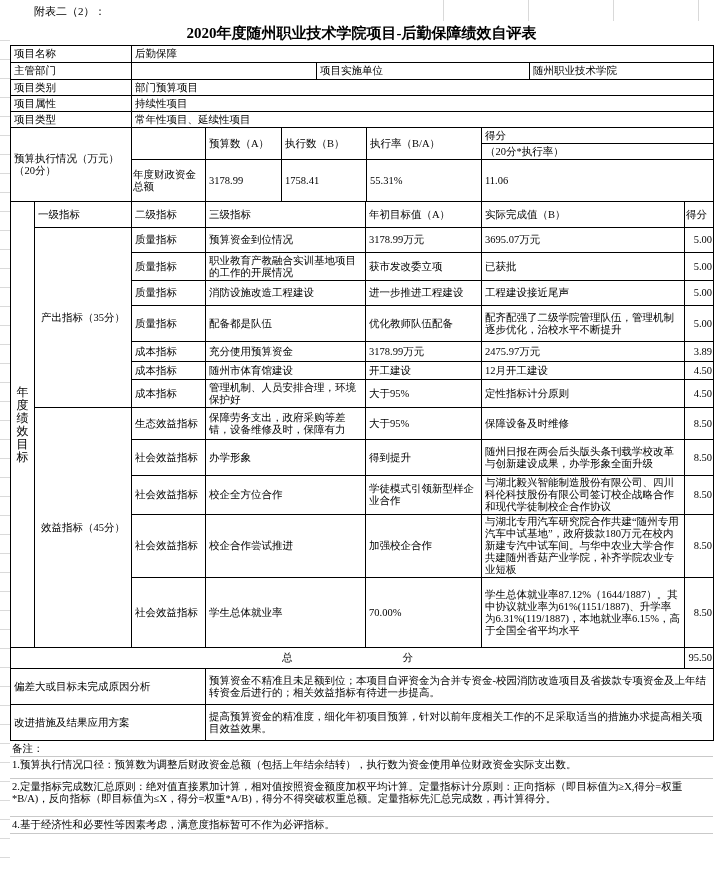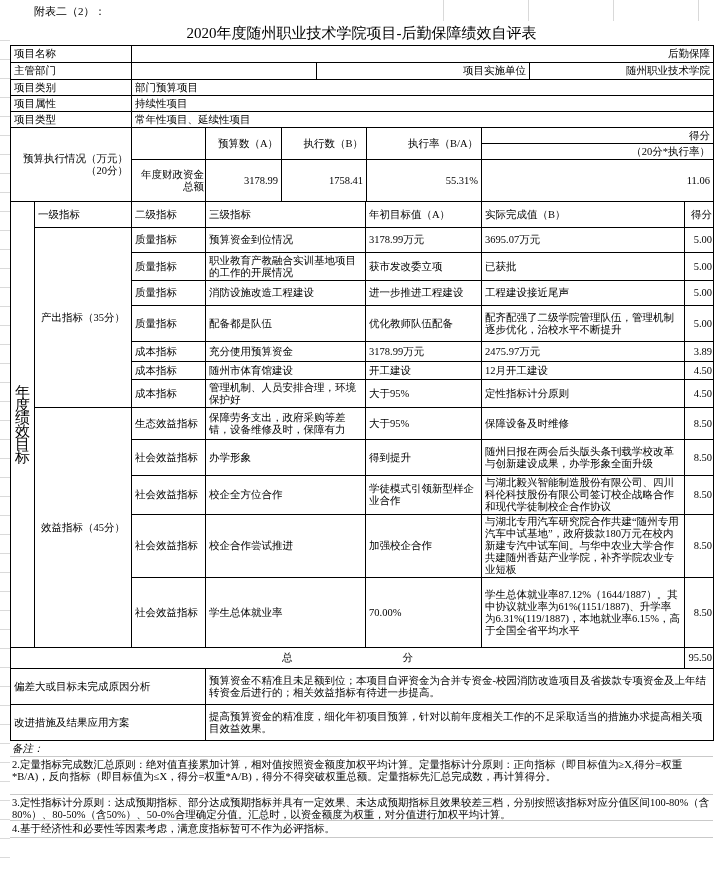--- a/index.html
+++ b/index.html
@@ -17,47 +17,47 @@
     background:repeating-linear-gradient(to bottom, transparent 0 18px, #dadada 18px 19px);
   }
   .top-gridline { position:absolute; top:0; width:1px; height:21px; background:#d9d9d9; }
 
   .annotation { position:absolute; left:3px; top:4px; font-size:11px;margin-left:31px; }
 
   .content { position:absolute; left:10px; top:22px; width:703px; }
 
   .title {
     width:703px; height:23px; line-height:22px; text-align:center;
-    font-weight:normal; font-size:15px; white-space:nowrap; overflow:hidden;
+    font-weight:bold; font-size:15px; white-space:nowrap; overflow:hidden;
   }
 
   table { border-collapse:collapse; table-layout:fixed; width:703px; }
   table + table, .tbl-follow { margin-top:-1px; }
   td {
     border:1px solid #000; font-size:10.5px; line-height:12px;
     padding:1px 3px; vertical-align:middle; overflow:hidden;
   }
-  td.center { text-align:right; }
+  td.center { text-align:left; }
   td.right  { text-align:right; padding-right:2px; }
   td.nopad  { padding:1px 1px; }
 
   .h16{height:16px} .h17{height:17px} .h18{height:18px} .h20{height:20px}
   .h21{height:21px} .h25{height:25px} .h26{height:26px} .h28{height:28px}
   .h32{height:32px} .h36{height:36px} .h42{height:42px} .h58{height:58px} .h70{height:70px}
 
   .pad50 { padding-left:50px; }
   .grp { text-align:right; padding:1px 6px; }
   .side-label { padding:0; text-align:center; }
-  .side-label div { line-height:13px; font-size:15px; }
+  .side-label div { line-height:13px; font-size:12px; }
 
   .total-flex { display:flex; justify-content:center; gap:110px; }
 
   
   .notes { width:703px; font-size:10.5px; }
-  .note-label { height:16px; line-height:15px; padding:1px 2px;font-style:italic; }
+  .note-label { height:16px; line-height:15px; padding:1px 2px; }
   .note { padding:2px 2px 0 2px; line-height:12px; border-top:1px solid #c9c9c9; overflow:hidden; }
   .n1{height:22px} .n2{height:38px} .n3{height:26px} .n4{height:18px; border-bottom:1px solid #c9c9c9;}
 </style>
 </head>
 <body>
 
 <div class="sheet">
 
   <div class="left-strip"></div>
   <div class="top-gridline" style="left:443px"></div>
@@ -259,18 +259,18 @@
       </tr>
       <tr class="h36">
         <td colspan="3">改进措施及结果应用方案</td>
         <td colspan="4">提高预算资金的精准度，细化年初项目预算，针对以前年度相关工作的不足采取适当的措施办求提高相关项目效益效果。</td>
       </tr>
     </tbody>
       </table>
 
     <div class="notes tbl-follow">
       <div class="note-label">备注：</div>
+      <div class="note n1">1.预算执行情况口径：预算数为调整后财政资金总额（包括上年结余结转），执行数为资金使用单位财政资金实际支出数。</div>
       <div class="note n2">2.定量指标完成数汇总原则：绝对值直接累加计算，相对值按照资金额度加权平均计算。定量指标计分原则：正向指标（即目标值为≥X,得分=权重*B/A)，反向指标（即目标值为≤X，得分=权重*A/B)，得分不得突破权重总额。定量指标先汇总完成数，再计算得分。</div>
-      <div class="note n3">3.定性指标计分原则：达成预期指标、部分达成预期指标并具有一定效果、未达成预期指标且效果较差三档，分别按照该指标对应分值区间100-80%（含80%）、80-50%（含50%）、50-0%合理确定分值。汇总时，以资金额度为权重，对分值进行加权平均计算。</div>
       <div class="note n4">4.基于经济性和必要性等因素考虑，满意度指标暂可不作为必评指标。</div>
     </div>
   </div>
 </div>
 
 </body></html>

